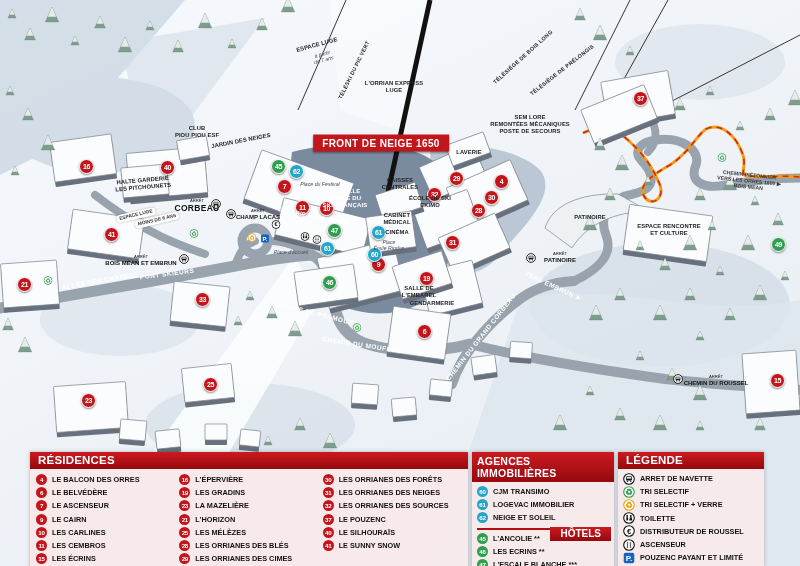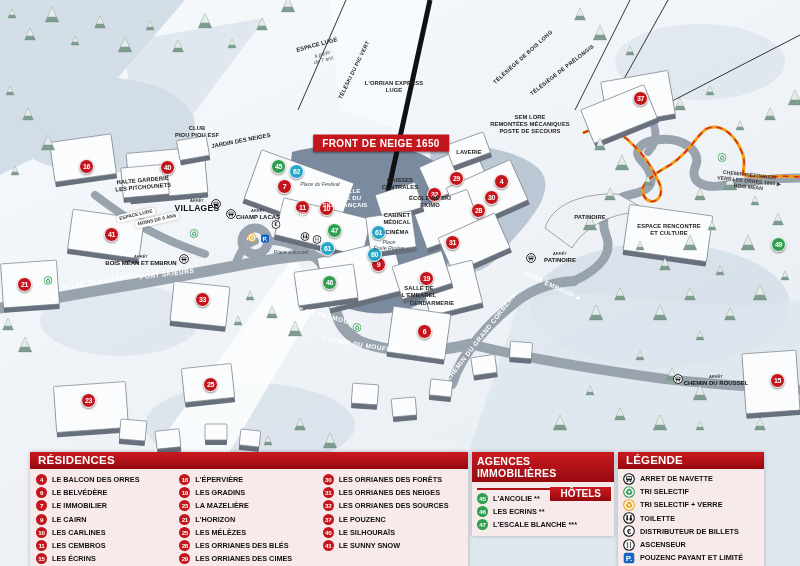--- a/index.html
+++ b/index.html
@@ -435,21 +435,21 @@
       <div class="lbl pill" style="--r: -13deg; left: 157px; top: 220px;">MOINS DE 6 ANS</div>
       <div class="poi" style="left: 216px; top: 204px;"><svg width="10" height="10" viewBox="0 0 12 12">
           <circle cx="6" cy="6" r="5.3" fill="#fff" stroke="#111" stroke-width="1.1"></circle>
           <rect x="3.1" y="3.3" width="5.8" height="4.3" rx="0.8" fill="#111"></rect>
           <rect x="3.8" y="4.1" width="4.4" height="1.5" fill="#fff"></rect>
           <circle cx="4.4" cy="8.3" r="0.8" fill="#111"></circle>
           <circle cx="7.6" cy="8.3" r="0.8" fill="#111"></circle>
         </svg></div>
       <div class="busstop big" style="left: 197px; top: 206px;">
         <span class="arret">ARRÊT</span>
-        <span class="bname">VILLAGES</span>
+        <span class="bname">CORBEAU</span>
       </div>
       <div class="poi" style="left: 231px; top: 214px;"><svg width="10" height="10" viewBox="0 0 12 12">
           <circle cx="6" cy="6" r="5.3" fill="#fff" stroke="#111" stroke-width="1.1"></circle>
           <rect x="3.1" y="3.3" width="5.8" height="4.3" rx="0.8" fill="#111"></rect>
           <rect x="3.8" y="4.1" width="4.4" height="1.5" fill="#fff"></rect>
           <circle cx="4.4" cy="8.3" r="0.8" fill="#111"></circle>
           <circle cx="7.6" cy="8.3" r="0.8" fill="#111"></circle>
         </svg></div>
       <div class="busstop" style="left: 258px; top: 215px;">
         <span class="arret">ARRÊT</span>
@@ -540,21 +540,21 @@
         <div class="prow">
           <span class="pbadge" style="background: rgb(195, 22, 28);">4</span>
           <span>LE BALCON DES ORRES</span>
         </div>
         <div class="prow">
           <span class="pbadge" style="background: rgb(195, 22, 28);">6</span>
           <span>LE BELVÉDÈRE</span>
         </div>
         <div class="prow">
           <span class="pbadge" style="background: rgb(195, 22, 28);">7</span>
-          <span>LE IMMOBILIER</span>
+          <span>LE ASCENSEUR</span>
         </div>
         <div class="prow">
           <span class="pbadge" style="background: rgb(195, 22, 28);">9</span>
           <span>LE CAIRN</span>
         </div>
         <div class="prow">
           <span class="pbadge" style="background: rgb(195, 22, 28);">10</span>
           <span>LES CARLINES</span>
         </div>
         <div class="prow">
@@ -616,20 +616,34 @@
         <div class="prow">
           <span class="pbadge" style="background: rgb(195, 22, 28);">41</span>
           <span>LE SUNNY SNOW</span>
         </div>
       </div>
   </div>
 
   <div class="panel" style="left:472px;top:452px;width:142px;">
     <div class="phead" style="font-size:10.5px;padding:3px 5px;">AGENCES IMMOBILIÈRES</div>
     <div class="pbody" style="padding:3px 5px 4px;">
+      <div id="ag-list">
+          <div class="prow">
+            <span class="pbadge" style="background: rgb(39, 165, 200);">60</span>
+            <span>CJM TRANSIMO</span>
+          </div>
+          <div class="prow">
+            <span class="pbadge" style="background: rgb(39, 165, 200);">61</span>
+            <span>LOGEVAC IMMOBILIER</span>
+          </div>
+          <div class="prow">
+            <span class="pbadge" style="background: rgb(39, 165, 200);">62</span>
+            <span>NEIGE ET SOLEIL</span>
+          </div>
+        </div>
       <div class="hot-divider">
         <div class="hotels-tag">HÔTELS</div>
       </div>
       <div id="hot-list">
           <div class="prow">
             <span class="pbadge" style="background: rgb(47, 158, 79);">45</span>
             <span>L'ANCOLIE **</span>
           </div>
           <div class="prow">
             <span class="pbadge" style="background: rgb(47, 158, 79);">46</span>
@@ -688,21 +702,21 @@
           </span>
           <span>TOILETTE</span>
         </div>
         <div class="prow">
           <span class="lic">
             <svg width="12" height="12" viewBox="0 0 12 12">
               <circle cx="6" cy="6" r="5.3" fill="#fff" stroke="#111" stroke-width="1.1"></circle>
               <text x="6" y="8.6" font-size="7.5" font-weight="bold" text-anchor="middle" fill="#111">€</text>
             </svg>
           </span>
-          <span>DISTRIBUTEUR DE BILLETS</span>
+          <span>DISTRIBUTEUR DE ROUSSEL</span>
         </div>
         <div class="prow">
           <span class="lic">
             <svg width="12" height="12" viewBox="0 0 12 12">
               <circle cx="6" cy="6" r="5.3" fill="#fff" stroke="#111" stroke-width="1.1"></circle>
               <circle cx="4.5" cy="4" r="0.75" fill="#111"></circle>
               <circle cx="7.5" cy="4" r="0.75" fill="#111"></circle>
               <circle cx="4.5" cy="6" r="0.75" fill="#111"></circle>
               <circle cx="7.5" cy="6" r="0.75" fill="#111"></circle>
               <circle cx="4.5" cy="8" r="0.75" fill="#111"></circle>

